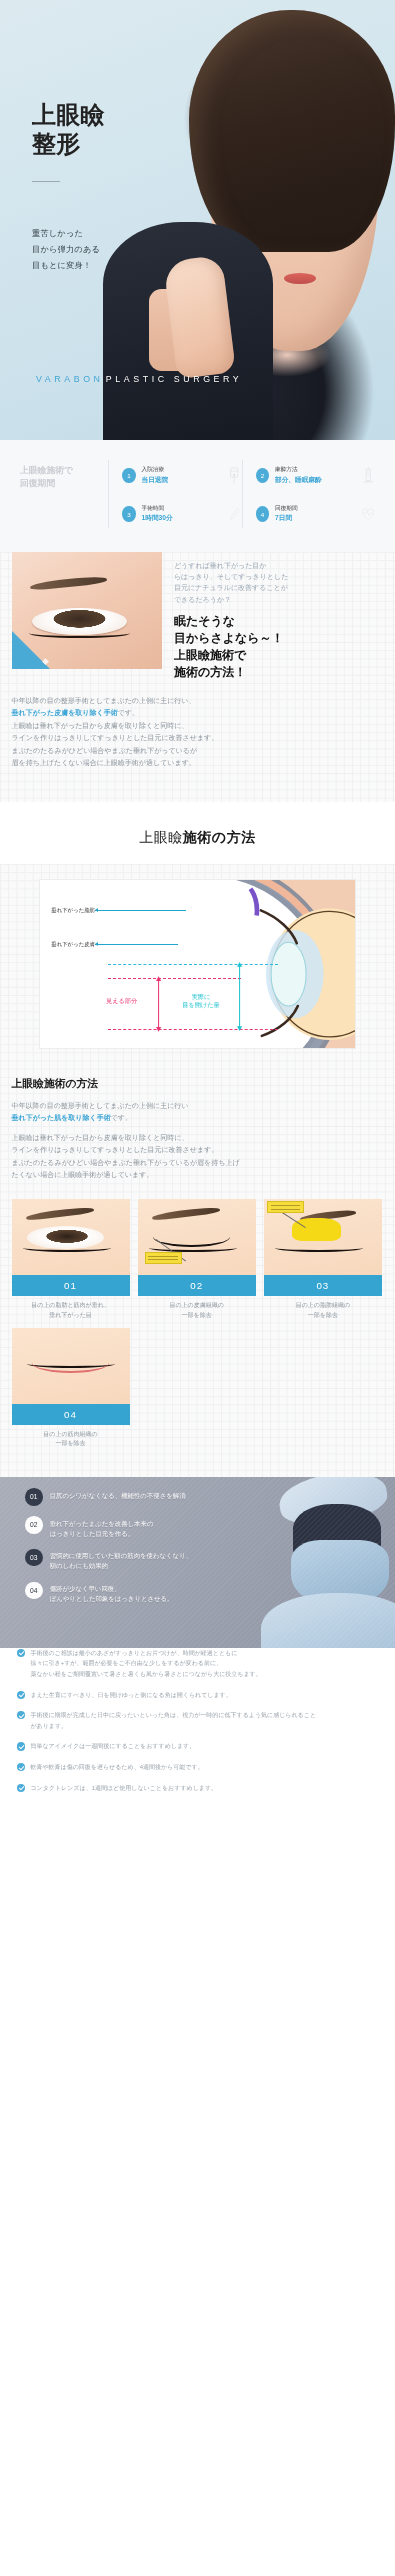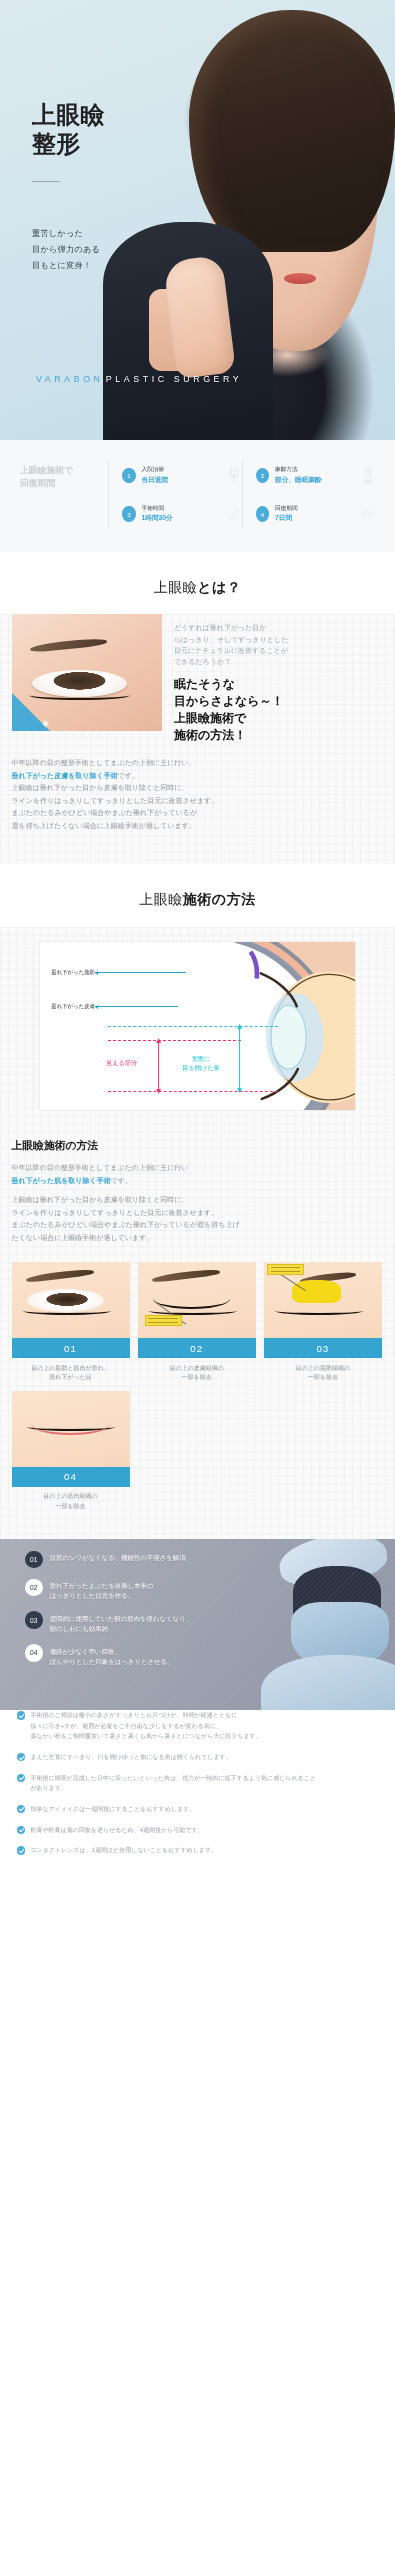--- a/index.html
+++ b/index.html
@@ -306,23 +306,20 @@
                 <polyline points="4,16 9,16 12,11 15,21 18,16 24,16" fill="none" stroke="#d4d8dc" stroke-width="1.5"></polyline>
               </svg>
           </div>
         </div>
 
       </div>
     </div>
   </section>
 
   <section>
-    <h2 class="sec-head">
-      <span class="thin">上眼瞼</span><span>とは？</span>
-    </h2>
 
     <div class="grid-bg what-panel">
       <div class="what-row">
         <div class="what-img">
           <div class="eyeb"></div>
           <div class="eyelid"></div>
           <div class="lash"></div>
           <div class="what-tag">
             <span>上眼瞼</span>
           </div>

